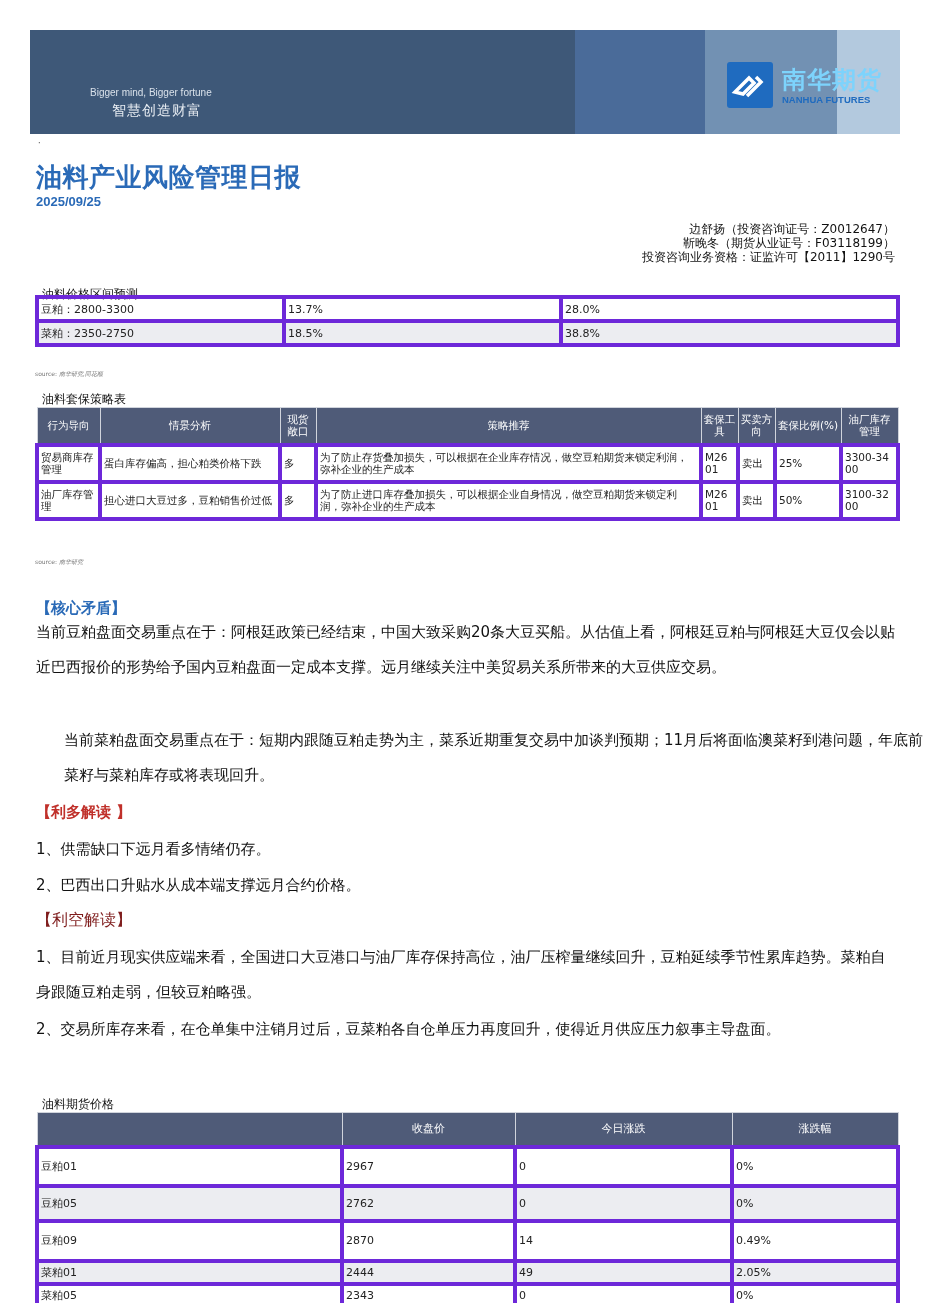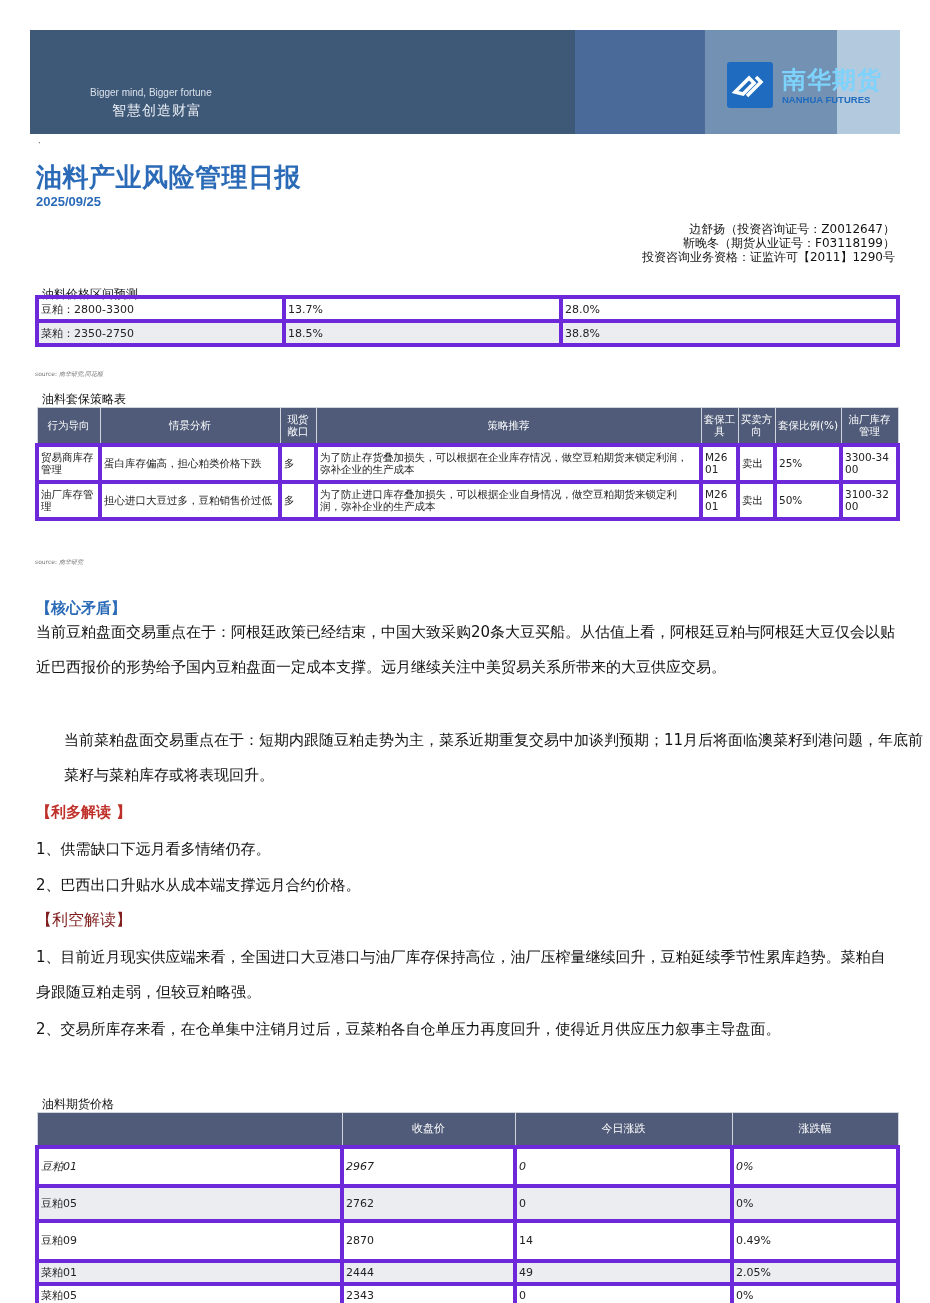--- a/index.html
+++ b/index.html
@@ -157,21 +157,21 @@
       <col style="width:217px">
       <col style="width:166px">
     </colgroup>
   <tbody>
       <tr style="height:34px;padding-left:16px;">
     <th></th>
     <th>收盘价</th>
     <th>今日涨跌</th>
     <th>涨跌幅</th>
   </tr>
-  <tr style="height:39px;font-style:italic;">
+  <tr style="height:39px;">
     <td>豆粕01</td>
     <td>2967</td>
     <td>0</td>
     <td>0%</td>
   </tr>
   <tr class="alt" style="height:35px;">
     <td>豆粕05</td>
     <td>2762</td>
     <td>0</td>
     <td>0%</td>

